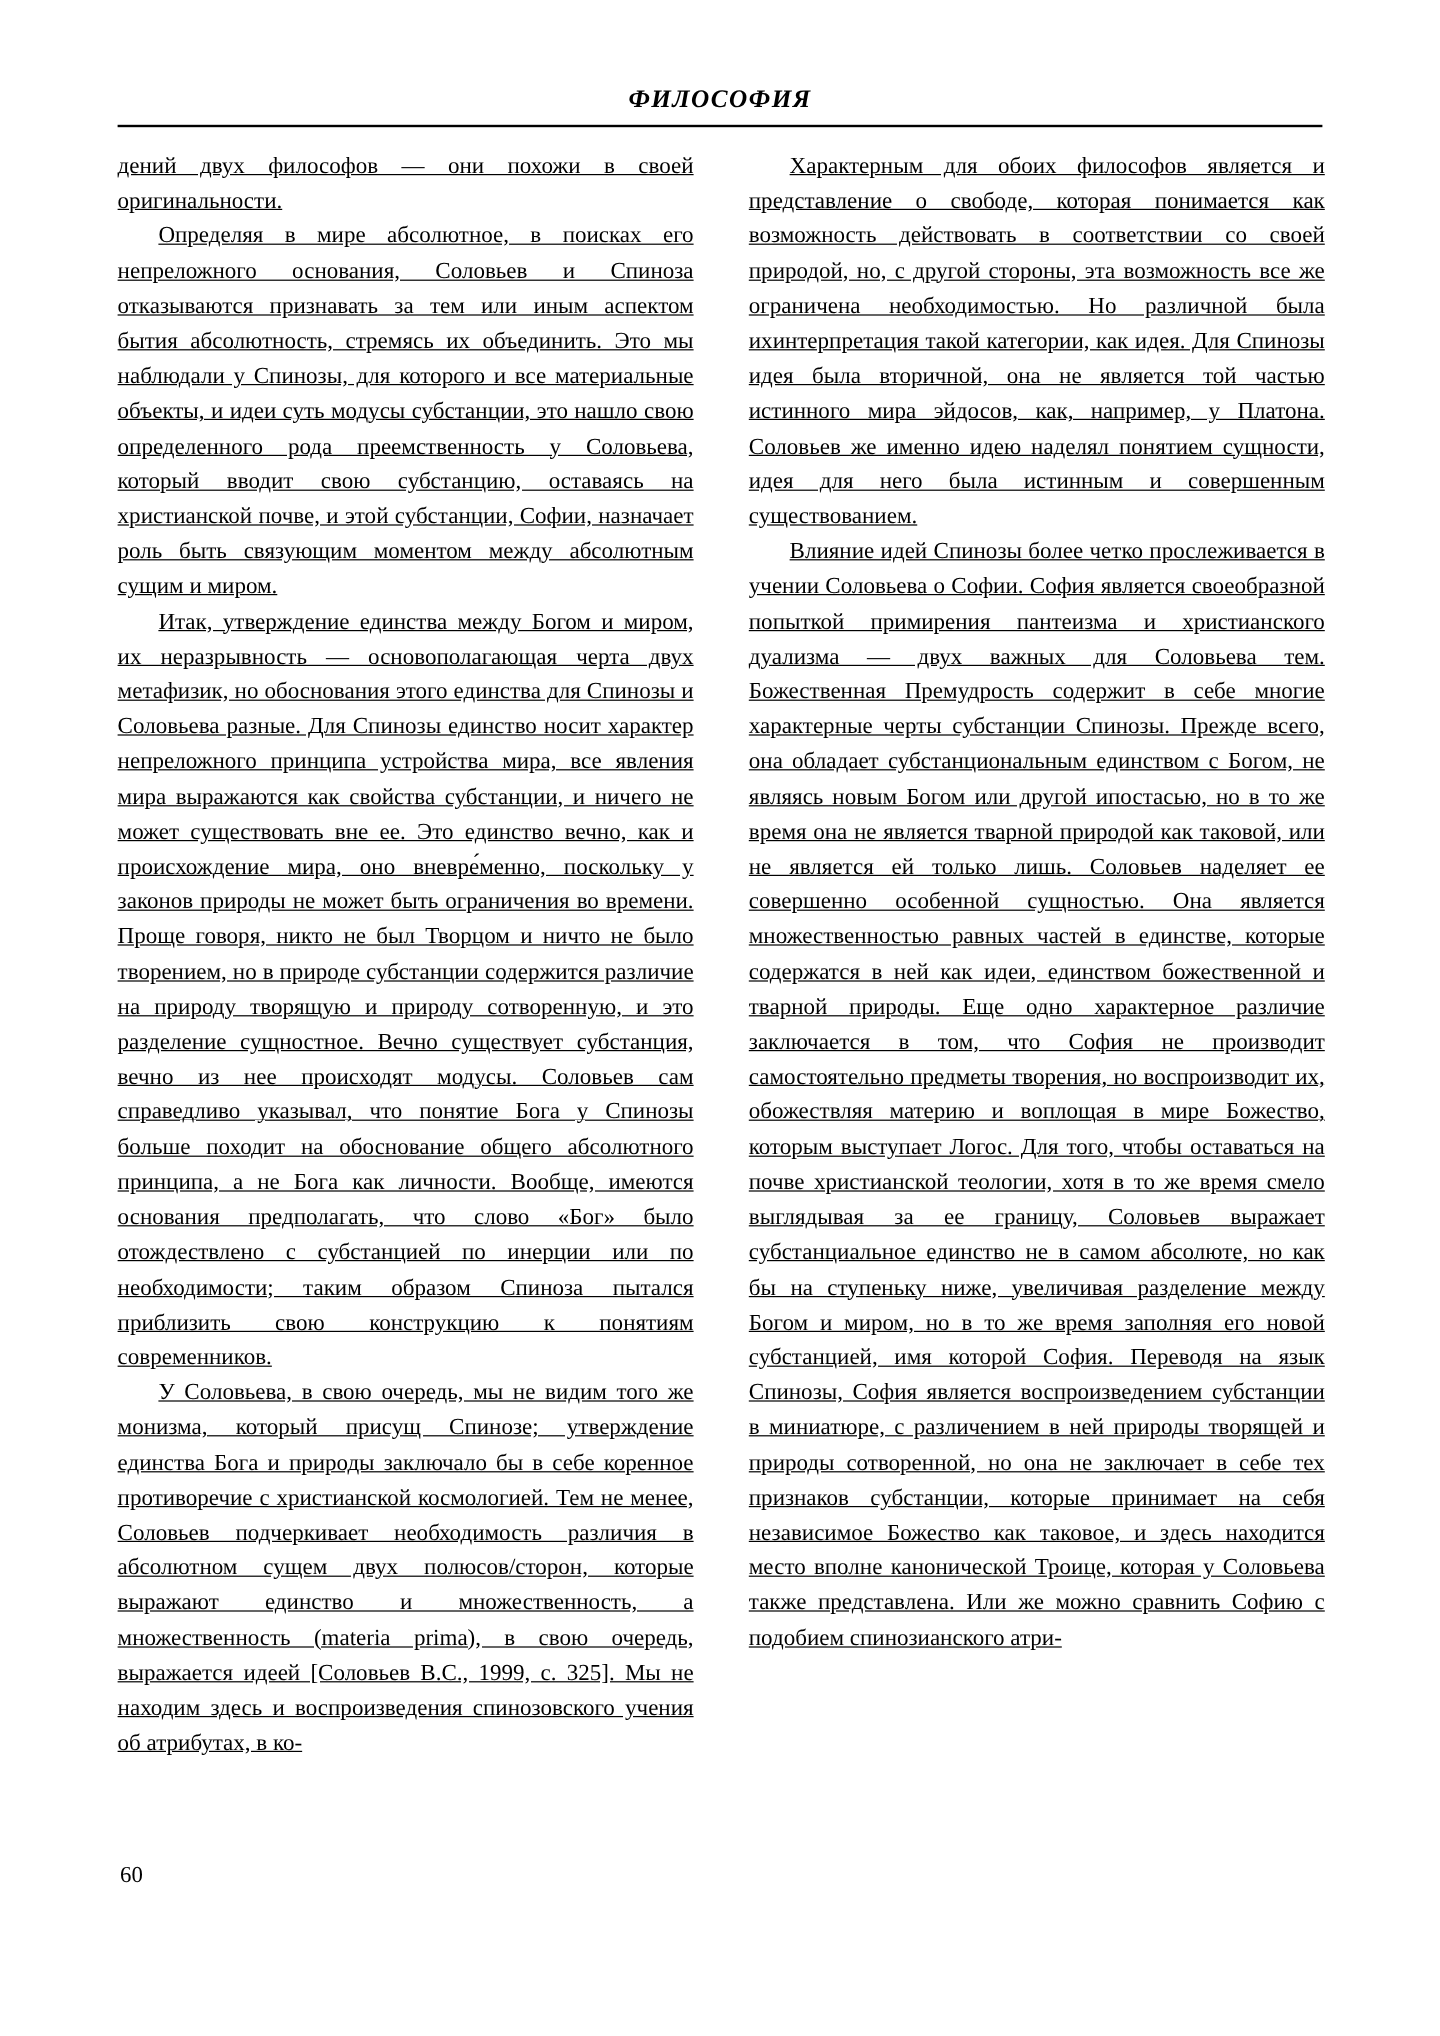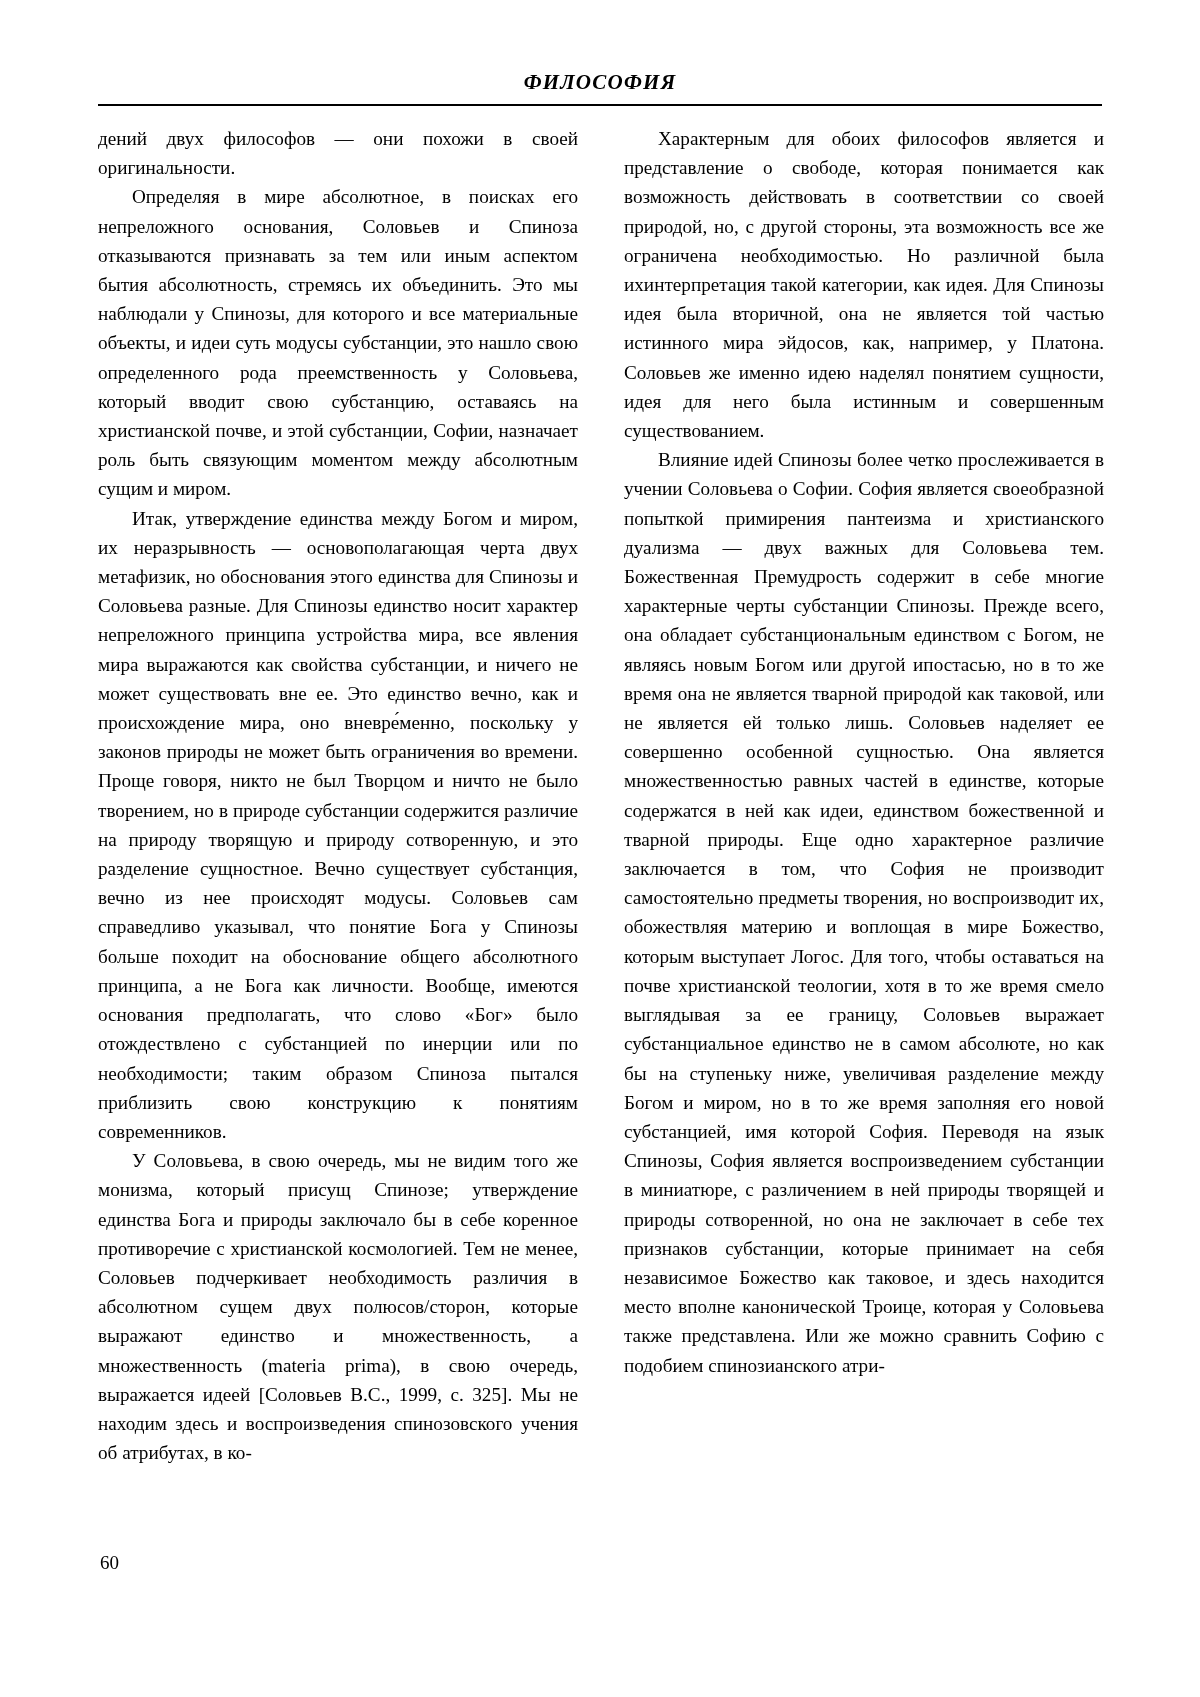--- a/index.html
+++ b/index.html
@@ -57,20 +57,21 @@
     width: 480px;
   }
   p.para {
     margin: 0;
     font-size: 19.2px;
     line-height: 29.2px;
     text-align: justify;
     text-align-last: left;
     text-justify: inter-word;
     hyphens: manual;
+    text-decoration: underline;
   }
   p.indent {
     text-indent: 34px;
   }
   .page-number {
     position: absolute;
     left: 100px;
     top: 1552px;
     font-size: 19px;
     font-family: "Liberation Serif", serif;

